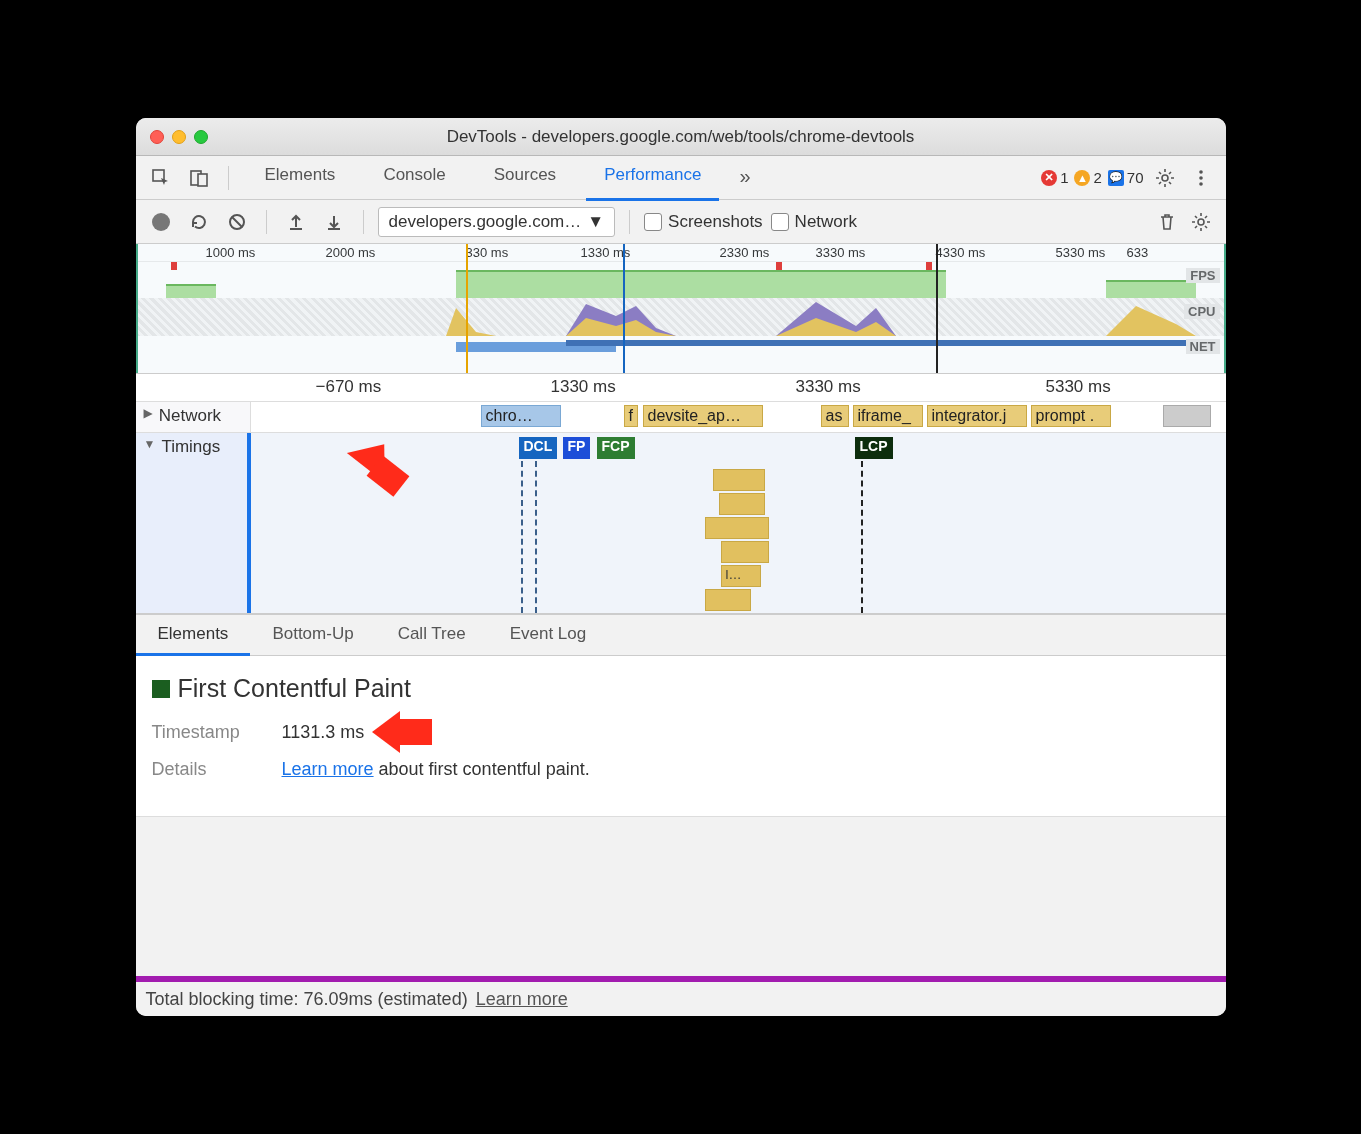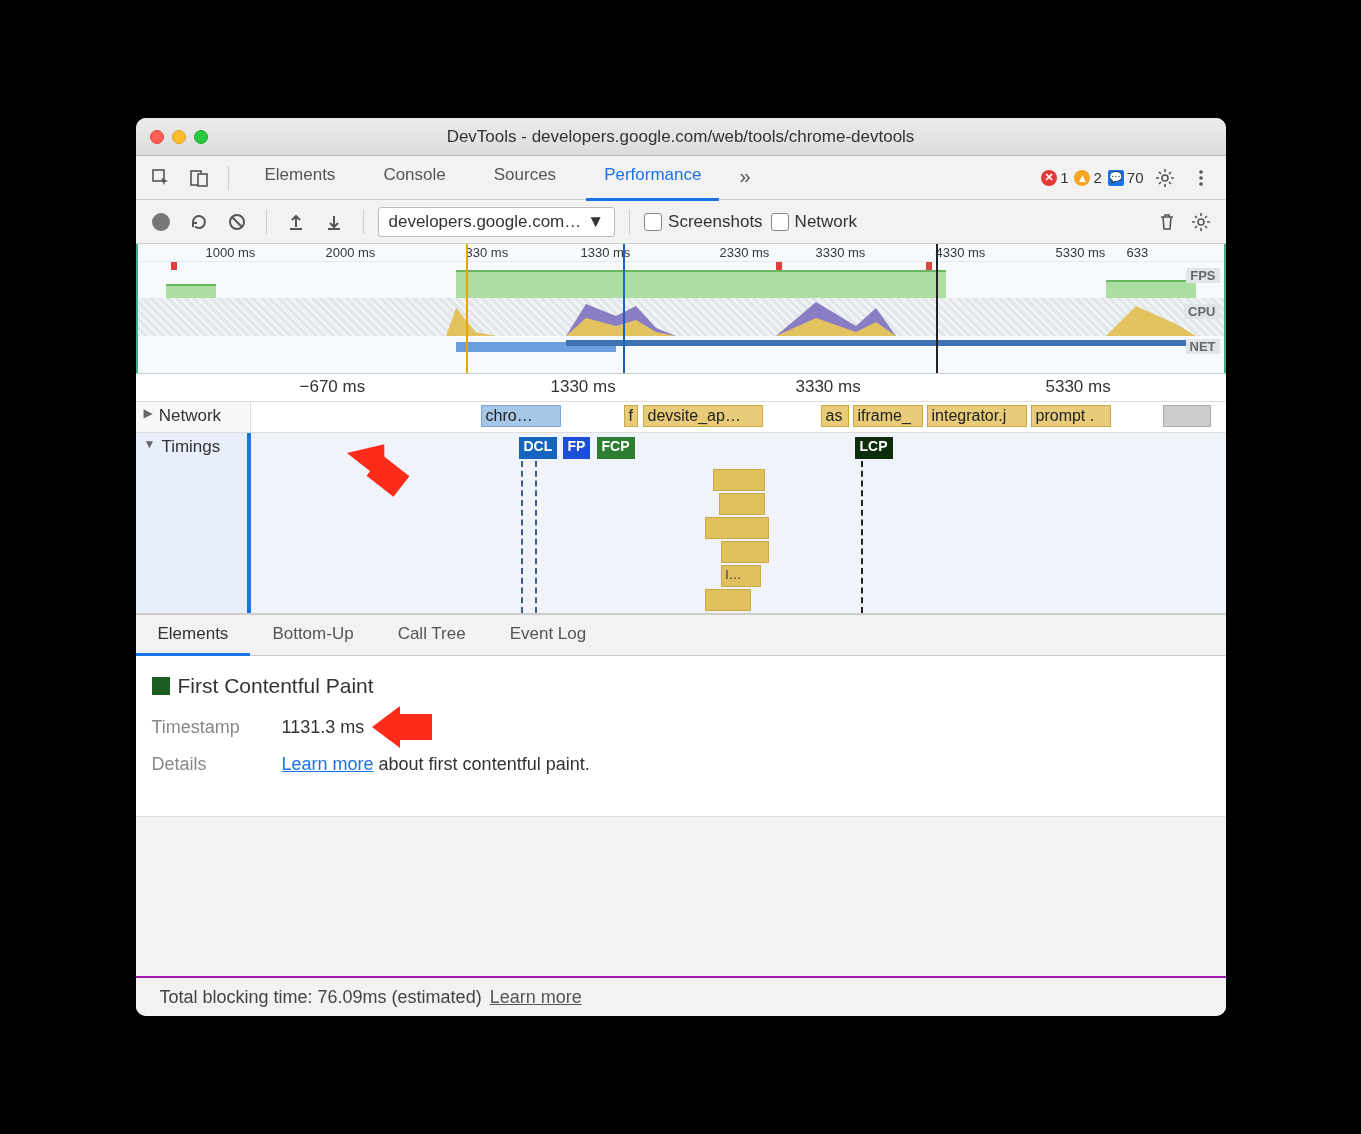--- a/index.html
+++ b/index.html
@@ -61,32 +61,32 @@
 .marker.fcp { background:#2e7d32; }
 .marker.lcp { background:#0d2d0d; }
 .task-block { position:absolute; background:#e1c05f; border:1px solid #c9a845; }
 .vdash { position:absolute; top:28px; bottom:0; width:0; border-left:2px dashed #3a5f8a; }
 
 .detail-tabs { height:42px; background:#f2f2f2; border-top:1px solid #ccc; border-bottom:1px solid #ccc; display:flex; align-items:center; }
 .detail-tab { padding:9px 22px; font-size:17px; color:#555; cursor:pointer; border-bottom:3px solid transparent; }
 .detail-tab.active { color:#333; border-bottom-color:#1a73e8; }
 
 .summary-pane { background:#fff; padding:18px 16px; font-size:18px; color:#333; min-height:160px; }
-.summary-title { display:flex; align-items:center; gap:8px; font-size:21px; margin-bottom:16px; }
+.summary-title { display:flex; align-items:center; gap:8px; font-size:25px; margin-bottom:16px; }
 .sq { width:18px; height:18px; background:#1b5e20; }
 .summary-row { display:flex; gap:20px; margin-bottom:14px; align-items:center; }
 .summary-row .lbl { color:#888; width:110px; font-size:18px; }
 .summary-row .val { color:#333; font-size:18px; }
 .summary-row a { color:#1a73e8; text-decoration:underline; }
 .arrow2 { position:relative; display:inline-block; margin-left:10px; }
 .arrow2-body { width:38px; height:26px; background:#ff2b1a; }
 .arrow2-head { position:absolute; left:-22px; top:-8px; width:0; height:0; border-top:21px solid transparent; border-bottom:21px solid transparent; border-right:28px solid #ff2b1a; }
 
 .bottom-pane { background:#f2f2f2; height:160px; border-top:1px solid #ddd; }
-.footer-bar { height:40px; background:#f2f2f2; border-top:2px solid #a21caf; display:flex; align-items:center; padding:0 24px; font-size:18px; color:#444; gap:8px; }
+.footer-bar { height:40px; background:#f2f2f2; border-top:6px solid #a21caf; display:flex; align-items:center; padding:0 10px; font-size:18px; color:#444; gap:8px; }
 .footer-bar a { color:#555; text-decoration:underline; cursor:pointer; }
 svg { display:block; }
 </style>
 </head>
 <body>
 
 <div class="window">
 
   <div class="titlebar">
     <div class="traffic">
@@ -243,21 +243,21 @@
       <span class="ov-row-lbl" style="top:-1px">NET</span>
     </div>
     <div class="ov-sel" style="left:0;right:0"></div>
     <div style="position:absolute;top:0;bottom:0;left:330px;width:2px;background:#e6a400"></div>
     <div style="position:absolute;top:0;bottom:0;left:487px;width:2px;background:#1565c0"></div>
     <div style="position:absolute;top:0;bottom:0;left:800px;width:2px;background:#222"></div>
   </div>
 
   <div class="tracks">
     <div class="track-ruler">
-      <span style="left:164px">−670 ms</span>
+      <span style="left:180px">−670 ms</span>
       <span style="left:415px">1330 ms</span>
       <span style="left:660px">3330 ms</span>
       <span style="left:910px">5330 ms</span>
     </div>
 
     <div class="track-row">
       <div class="track-name">
         <span class="disclosure">▶</span>
         <span>Network</span>
       </div>

